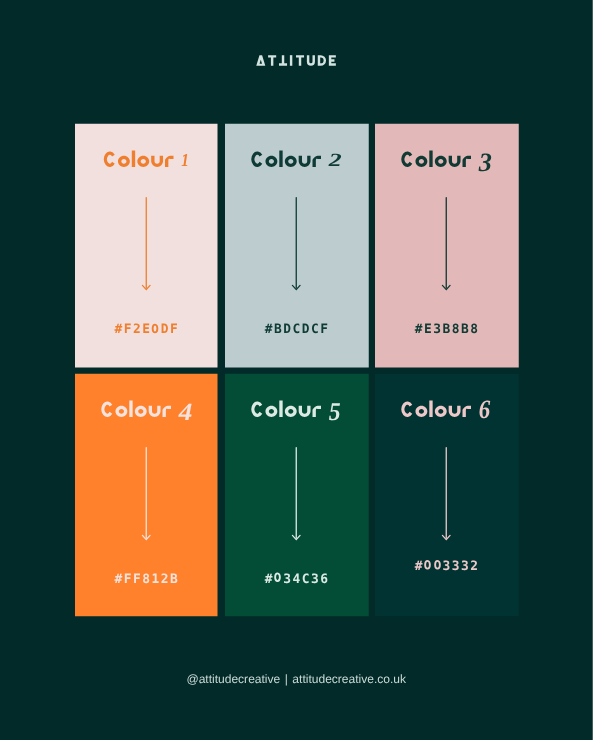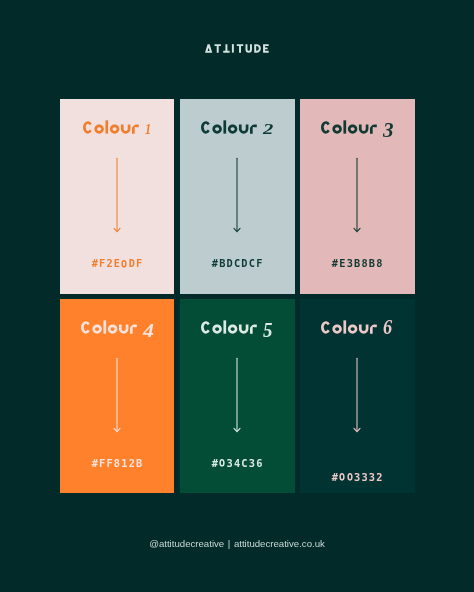--- a/index.html
+++ b/index.html
@@ -199,21 +199,21 @@
               </g>
             </svg>
             <span style="position: absolute; width: 1px; height: 1px; overflow: hidden; opacity: 0;">Colour</span>
             <span class="card-num" style="color: rgb(237, 200, 200); font-size: 21.21px; left: 61.75px; top: -6.75px; transform-origin: 0px 0px; transform: scaleX(0.8628);">6</span>
           </div>
         </div>
         <svg class="arrow" width="12" height="80" viewBox="0 0 12 80" style="top: 58px; margin-left: -6px;">
           <path d="M6 1.2V73.4" stroke="#EDC8C8" stroke-width="1.05" stroke-linecap="round"></path>
           <path d="M2.95 71.3L6 74.7L9.05 71.3" fill="none" stroke="#EDC8C8" stroke-width="1.05" stroke-linejoin="miter" stroke-linecap="round"></path>
         </svg>
-        <div class="card-hex" style="color: rgb(237, 200, 200); top: 178px;"><i>#</i><i><svg width="5.4" height="7.7" viewBox="0 0 5.4 7.7" style="top:-7.85px">
+        <div class="card-hex" style="color: rgb(237, 200, 200); top: 154px;"><i>#</i><i><svg width="5.4" height="7.7" viewBox="0 0 5.4 7.7" style="top:-7.85px">
               <path d="M2.7 0.75C3.88 0.75 4.6 2.1 4.6 3.85C4.6 5.6 3.88 6.95 2.7 6.95C1.52 6.95 0.8 5.6 0.8 3.85C0.8 2.1 1.52 0.75 2.7 0.75Z" fill="none" stroke="rgb(237, 200, 200)" stroke-width="1.5"></path>
             </svg></i><i><svg width="5.4" height="7.7" viewBox="0 0 5.4 7.7" style="top:-7.85px">
               <path d="M2.7 0.75C3.88 0.75 4.6 2.1 4.6 3.85C4.6 5.6 3.88 6.95 2.7 6.95C1.52 6.95 0.8 5.6 0.8 3.85C0.8 2.1 1.52 0.75 2.7 0.75Z" fill="none" stroke="rgb(237, 200, 200)" stroke-width="1.5"></path>
             </svg></i><i>3</i><i>3</i><i>3</i><i>2</i></div>
       </div>
     </div>
 
   <div class="footer"><span>@attitudecreative</span><span class="sep">|</span><span>attitudecreative.co.uk</span></div>
 
 </div>

